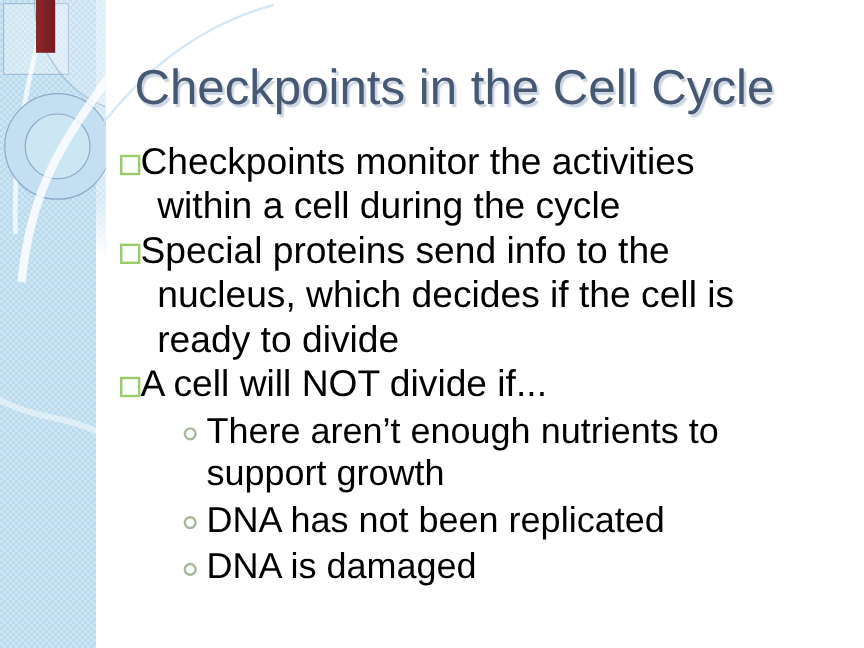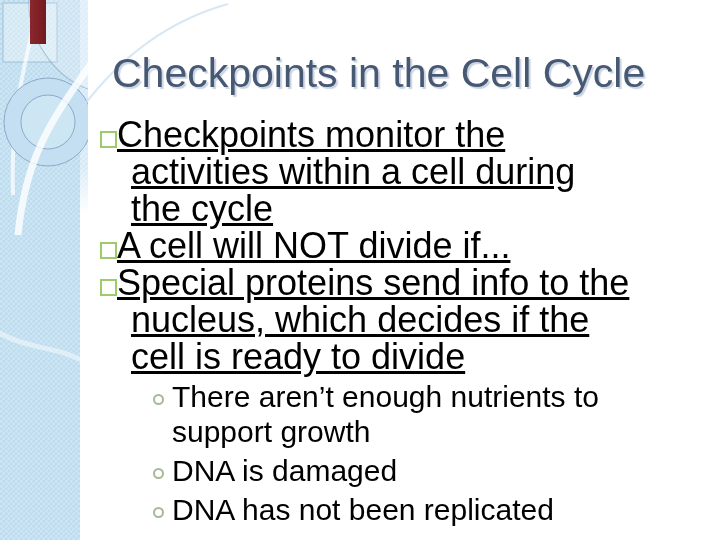--- a/index.html
+++ b/index.html
@@ -50,22 +50,22 @@
     color:#475873;
     text-shadow:2px 2px 1px rgba(168,184,206,0.6);
     white-space:nowrap;
   }
 
   .body-list{
     position:absolute;left:100px;top:116px;width:535px;
     list-style:none;margin:0;padding:0;color:#000;
   }
   .b1{
-    font-size:36px;line-height:37px;
-    padding-left:31px;text-indent:-31px;margin:0;text-decoration:underline;
+    font-size:31px;line-height:37px;
+    padding-left:31px;text-indent:-31px;margin:0;
   }
   .b1 .sq{
     display:inline-block;width:13px;height:13px;
     border:2px solid #9bcb6a;background:transparent;
     margin:0;vertical-align:-1px;text-indent:0;
   }
   .b2{
     font-size:30px;line-height:35px;
     margin:4px 0 0 53px;padding-left:19px;text-indent:-19px;
   }
@@ -107,20 +107,20 @@
   <svg class="content-arc" viewBox="0 0 170 130">
     <path d="M 2 108 Q 62 28 148 4" fill="none" stroke="rgba(205,225,242,0.8)" stroke-width="2"></path>
   </svg>
 
   <div class="accent-bar"></div>
 
   <h1 class="title">Checkpoints in the Cell Cycle</h1>
 
   <ul class="body-list">
     <li class="b1"><span class="sq"></span><span>Checkpoints monitor the activities within a cell during the cycle</span></li>
+    <li class="b1"><span class="sq"></span><span>Special proteins send info to the nucleus, which decides if the cell is ready to divide</span></li>
     <li class="b1"><span class="sq"></span><span>A cell will NOT divide if...</span></li>
-    <li class="b1"><span class="sq"></span><span>Special proteins send info to the nucleus, which decides if the cell is ready to divide</span></li>
     <li class="b2"><span class="ci"></span><span>There aren’t enough nutrients to support growth</span></li>
+    <li class="b2"><span class="ci"></span><span>DNA has not been replicated</span></li>
     <li class="b2"><span class="ci"></span><span>DNA is damaged</span></li>
-    <li class="b2"><span class="ci"></span><span>DNA has not been replicated</span></li>
   </ul>
 
 </div>
 
 </body></html>

